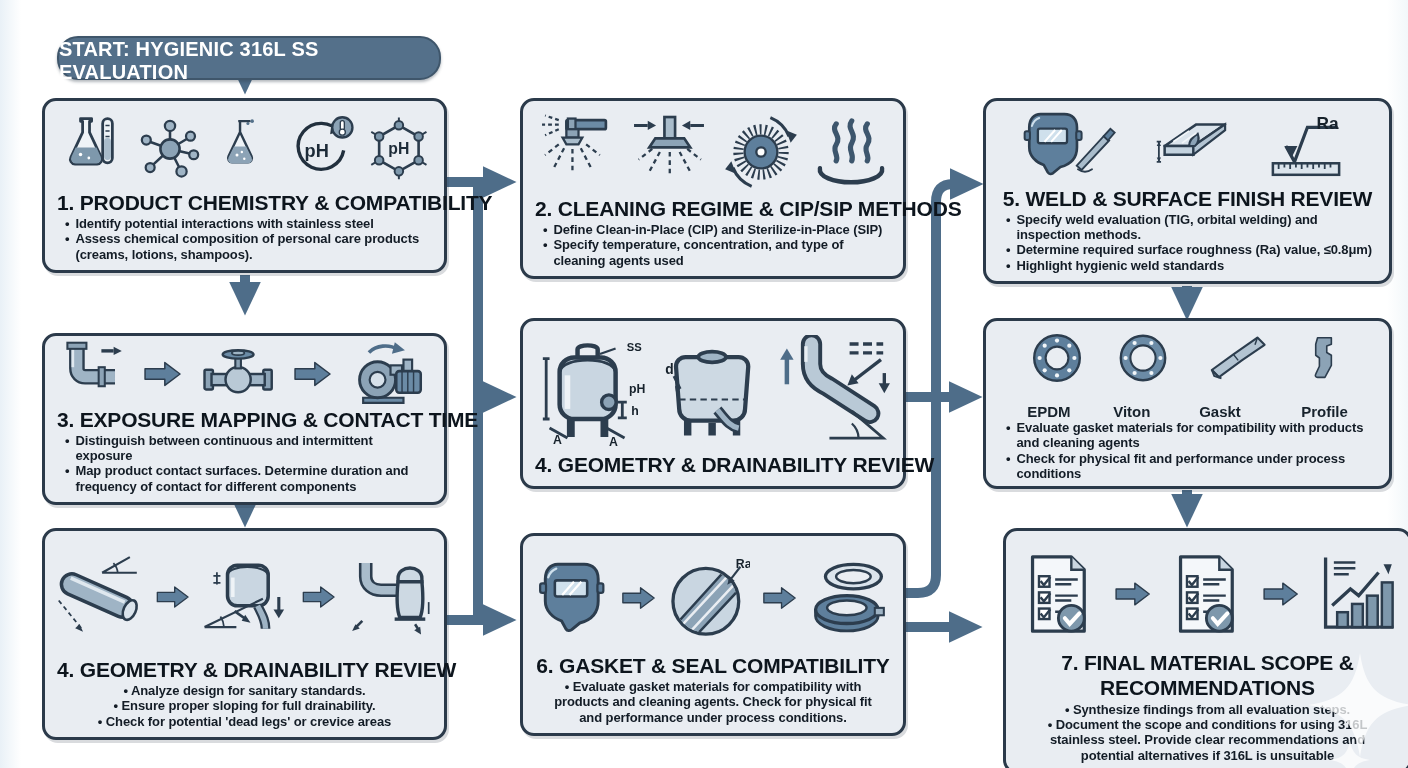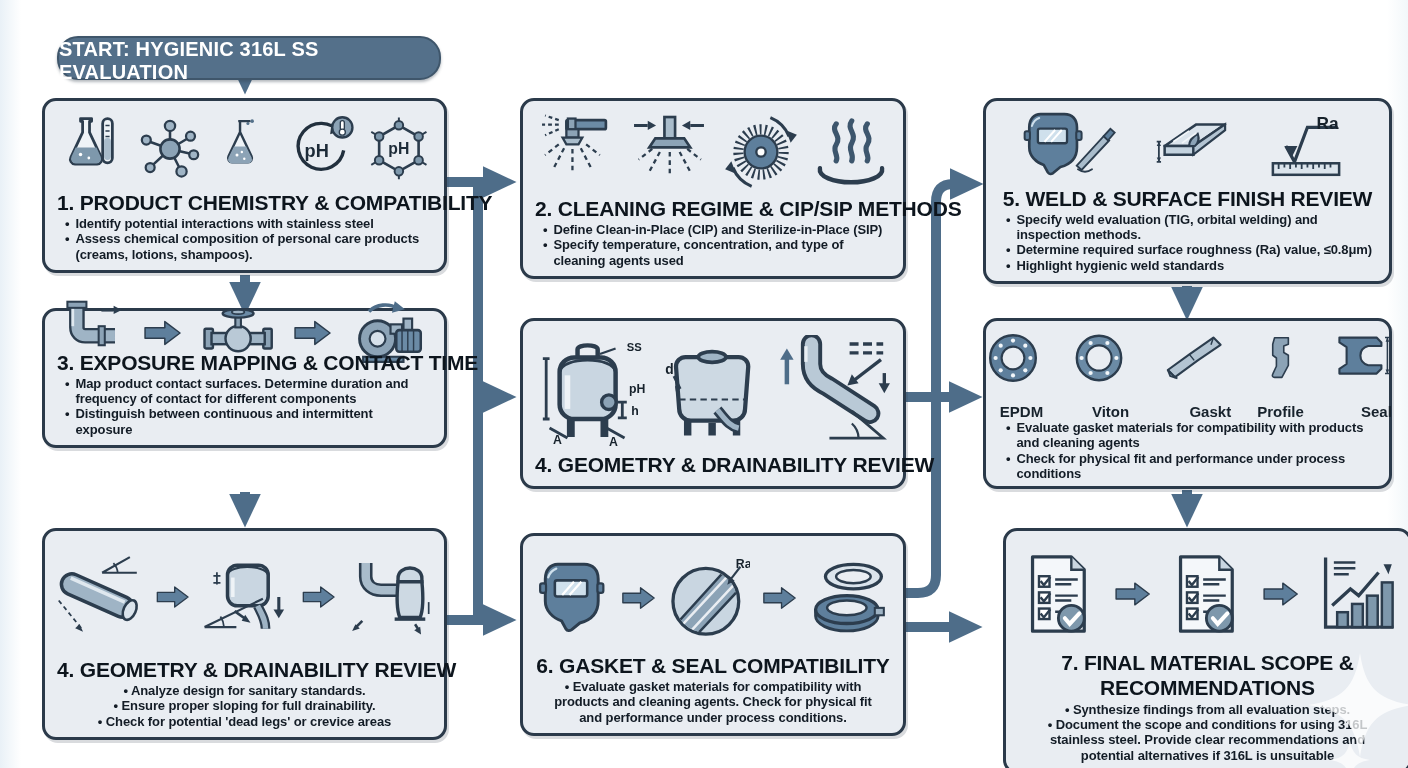--- a/index.html
+++ b/index.html
@@ -27,21 +27,21 @@
       letter-spacing:-.2px;white-space:nowrap;}
   .bt.wrap{white-space:normal;max-width:300px;margin:2px auto 1px;line-height:1.18;}
   .bullets{font-size:13px;font-weight:bold;color:#131c26;line-height:1.18;letter-spacing:-.1px;}
   .bullets .bullet{display:flex;gap:6px;padding-left:8px;}
   .bullets .bullet::before{content:"•";flex:0 0 auto;}
   .bullets.center .bullet{display:block;text-align:center;padding-left:0;}
   .bullets.center .bullet::before{content:"• ";}
 
   
   .gitems{display:flex;align-items:flex-end;justify-content:center;gap:26px;flex:1 1 auto;}
-  .gitem{display:flex;flex-direction:column;align-items:flex-end;gap:15px;}
+  .gitem{display:flex;flex-direction:column;align-items:flex-start;gap:15px;}
   .glabel{font-size:15px;font-weight:bold;color:#17222c;}
 
   .sparkle{position:absolute;z-index:5;pointer-events:none;}
   .ic{display:block;}
 </style>
 </head>
 <body>
 
 <div id="canvas">
 
@@ -498,45 +498,45 @@
         </div>
       <div class="bullet">
           <span>Determine required surface roughness (Ra) value, ≤0.8μm)</span>
         </div>
       <div class="bullet">
           <span>Highlight hygienic weld standards</span>
         </div>
     </div>
   </section>
 
-  <section class="box" style="left:42px;top:308px;width:405px;height:140px">
+  <section class="box" style="left:42px;top:333px;width:405px;height:172px">
     <div class="icons">
       <svg class="ic" width="74" height="68" viewBox="0 0 100 100">
           <use href="#g-pipe-elbow"></use>
         </svg>
       <svg class="ic" width="44" height="38" viewBox="0 0 100 100">
           <use href="#g-flow-arrow"></use>
         </svg>
       <svg class="ic" width="84" height="70" viewBox="0 0 100 100">
           <use href="#g-valve"></use>
         </svg>
       <svg class="ic" width="44" height="38" viewBox="0 0 100 100">
           <use href="#g-flow-arrow"></use>
         </svg>
       <svg class="ic" width="88" height="72" viewBox="0 0 100 100">
           <use href="#g-pump"></use>
         </svg>
     </div>
     <h2 class="bt">3. EXPOSURE MAPPING &amp; CONTACT TIME</h2>
     <div class="bullets">
       <div class="bullet">
+          <span>Distinguish between continuous and intermittent exposure</span>
+        </div>
+      <div class="bullet">
           <span>Map product contact surfaces. Determine duration and frequency of contact for different components</span>
-        </div>
-      <div class="bullet">
-          <span>Distinguish between continuous and intermittent exposure</span>
         </div>
     </div>
   </section>
 
   <section class="box" style="left:520px;top:318px;width:386px;height:171px">
     <div class="icons">
       <svg class="ic" width="118" height="116" viewBox="0 0 100 100">
         <use href="#g-tank1"></use>
         <text x="82" y="14" font-size="10" font-weight="bold" fill="#17222c">SS</text>
         <text x="84" y="52" font-size="11" font-weight="bold" fill="#17222c">pH</text>
@@ -574,26 +574,20 @@
             <use href="#g-gasket-bent"></use>
           </svg>
         <div class="glabel">Gaskt</div>
       </div>
       <div class="gitem">
         <svg class="ic" width="46" height="60" viewBox="0 0 100 100">
             <use href="#g-profile"></use>
           </svg>
         <div class="glabel">Profile</div>
       </div>
-      <div class="gitem">
-        <svg class="ic" width="62" height="60" viewBox="0 0 100 100">
-            <use href="#g-seal-t"></use>
-          </svg>
-        <div class="glabel">Seal</div>
-      </div>
     </div>
     <div class="bullets">
       <div class="bullet">
           <span>Evaluate gasket materials for compatibility with products and cleaning agents</span>
         </div>
       <div class="bullet">
           <span>Check for physical fit and performance under process conditions</span>
         </div>
     </div>
   </section>

